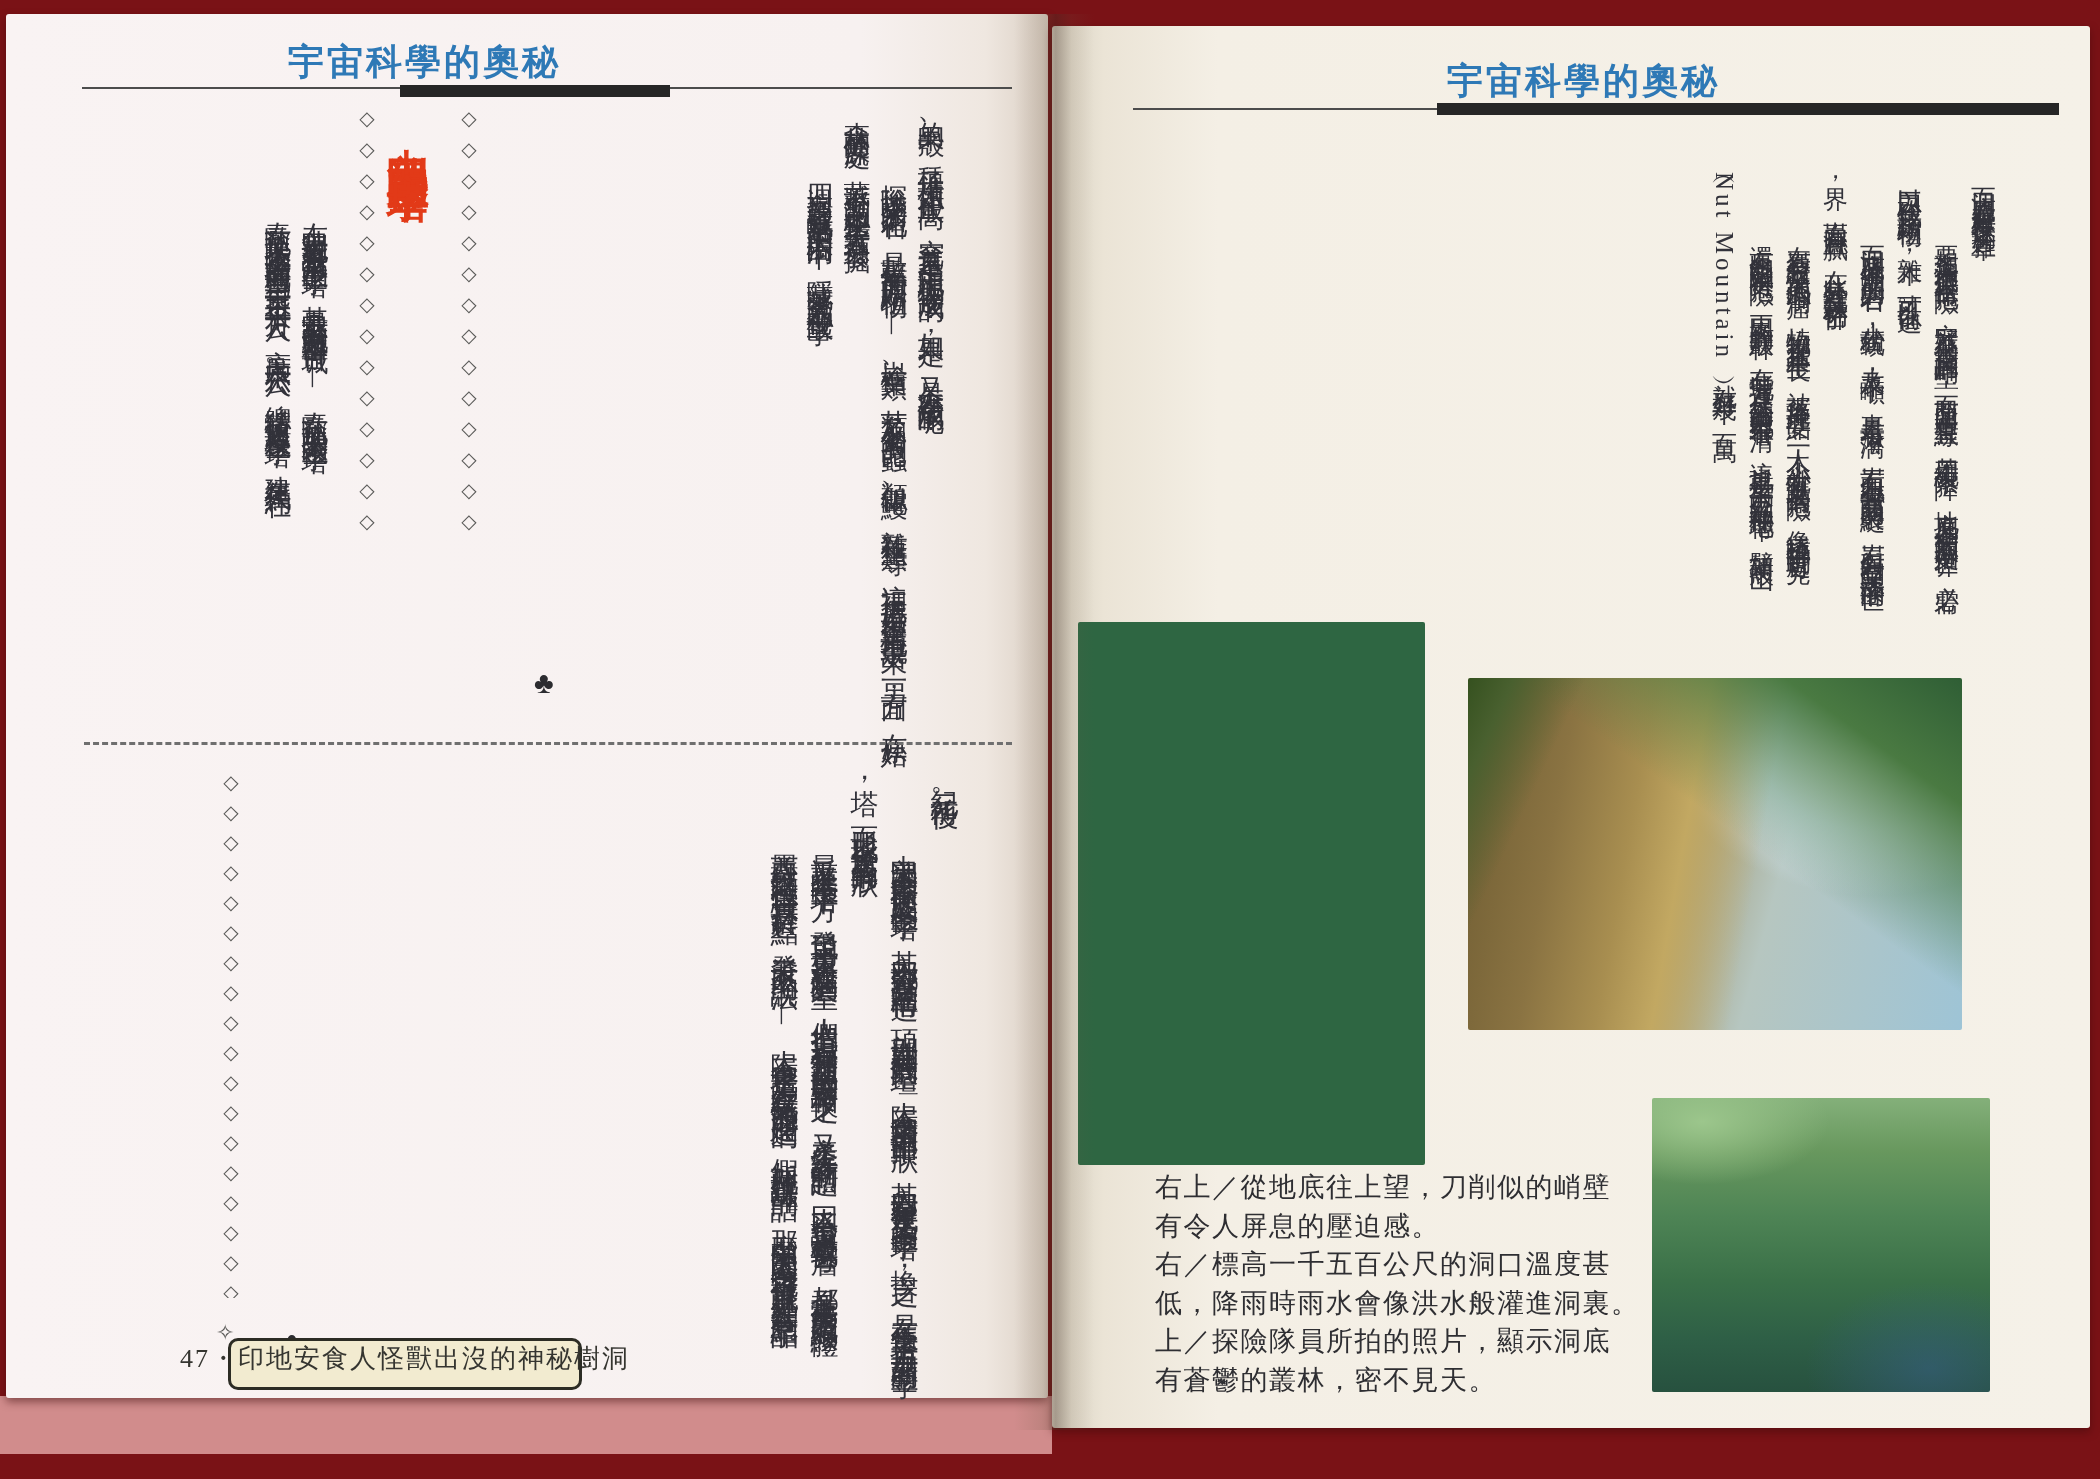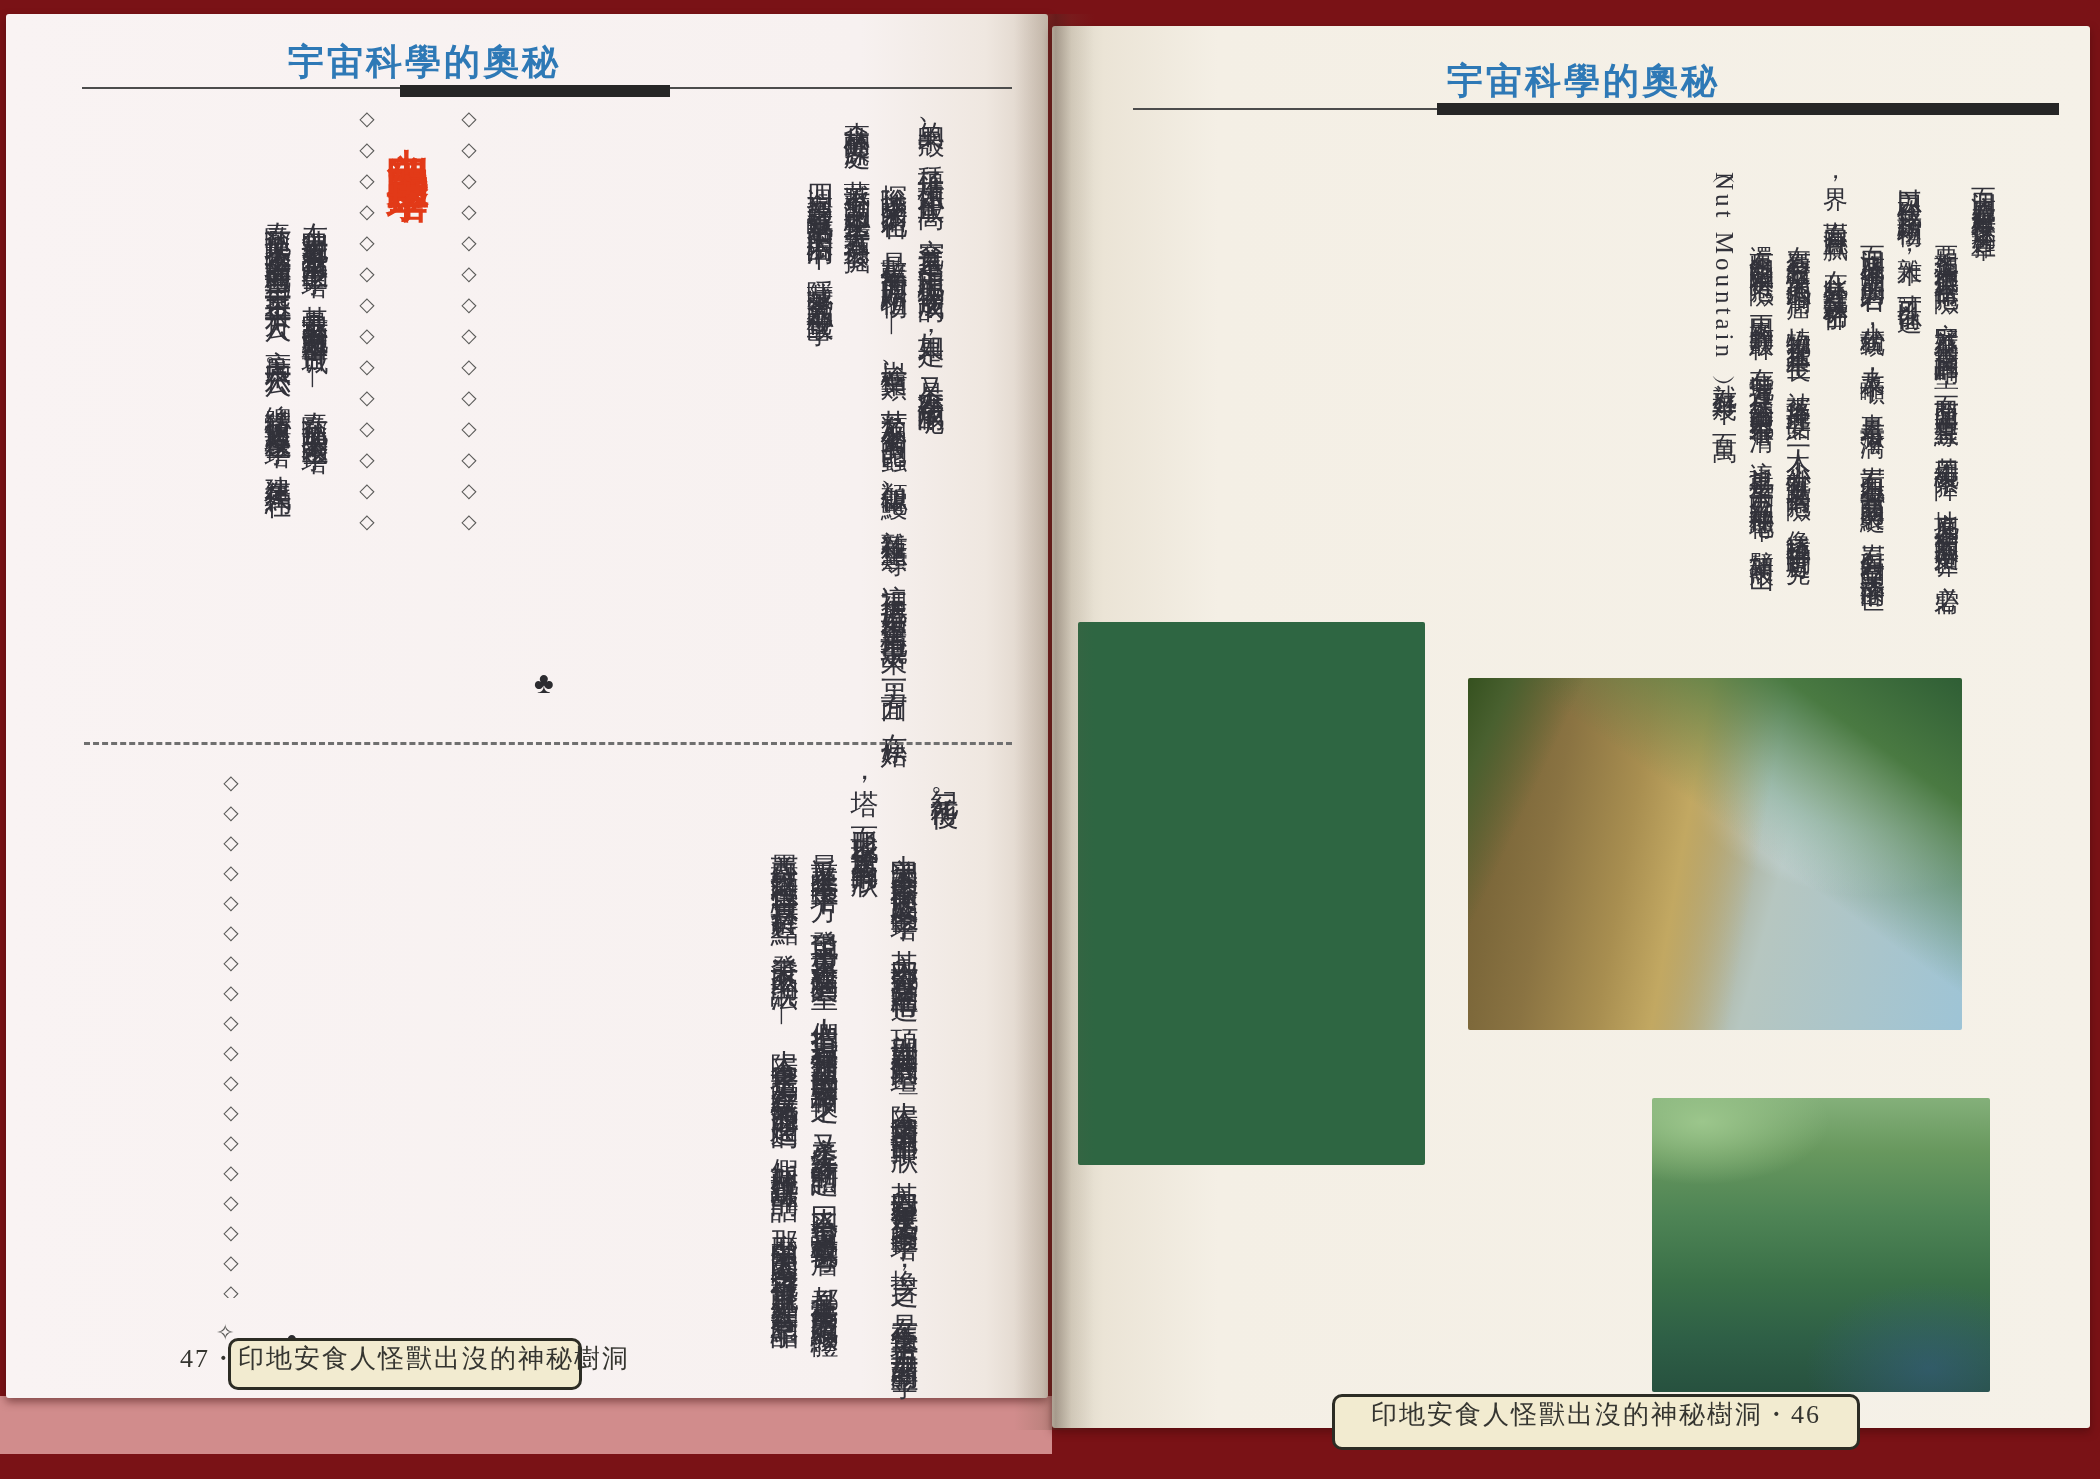--- a/index.html
+++ b/index.html
@@ -122,19 +122,24 @@
       <p>　　要想進入洞底得冒生命危險，穴壁並不只個筆直的峭壁，而整面凹過垂直線，若用繩索下降，地底又是個未知的原始世界，必需以巨刀砍伐羊齒類植物、雜木，才可以前進。</p>
       <p>　　而洞底又佈滿了崩蹋的岩石，小若枕頭，大及千噸，真是奇石淋漓，岩石面上有彎彎曲曲的裂縫，岩石與岩石間呈黑漆漆的世界，岩面濕且膩，在此之外就是叢林密佈了。</p>
       <p>　　在岩石裂縫中及地底的小洞窟，植物都夾在其中生長，被落葉掩埋妥貼，人一不小心就有跌進去的危險，像這種陷阱到處可見。</p>
       <p>　　還有比洞穴陷阱更危險、更困難的叢林，有些地方連一公尺外的東西都看不清，這也就是十萬平方公里的神秘地帶。譬如硬殼山（Nut Mountain）就有好幾十、百萬</p>
     </div>
 
     <div class="photo photo-sinkhole" style="left:26px;top:596px;width:347px;height:543px;"></div>
     <div class="photo photo-cliff" style="left:416px;top:652px;width:494px;height:352px;"></div>
     <div class="photo photo-jungle" style="left:600px;top:1072px;width:338px;height:294px;"></div>
 
+    <div class="captions" style="left:103px;top:1142px;width:520px;">
+      <div>右上／從地底往上望，刀削似的峭壁</div>
+      <div>有令人屏息的壓迫感。</div>
+      <div>右／標高一千五百公尺的洞口溫度甚</div>
+      <div>低，降雨時雨水會像洪水般灌進洞裏。</div>
+      <div>上／探險隊員所拍的照片，顯示洞底</div>
+      <div>有蒼鬱的叢林，密不見天。</div>
+    </div>
 
-    <div class="footer-box" style="left:280px;top:1368px;width:522px;height:50px;">
-      <span>印地安食人怪獸出沒的神秘樹洞・46</span>
-    </div>
   </div>
 
 </div>
 
 </body></html>

